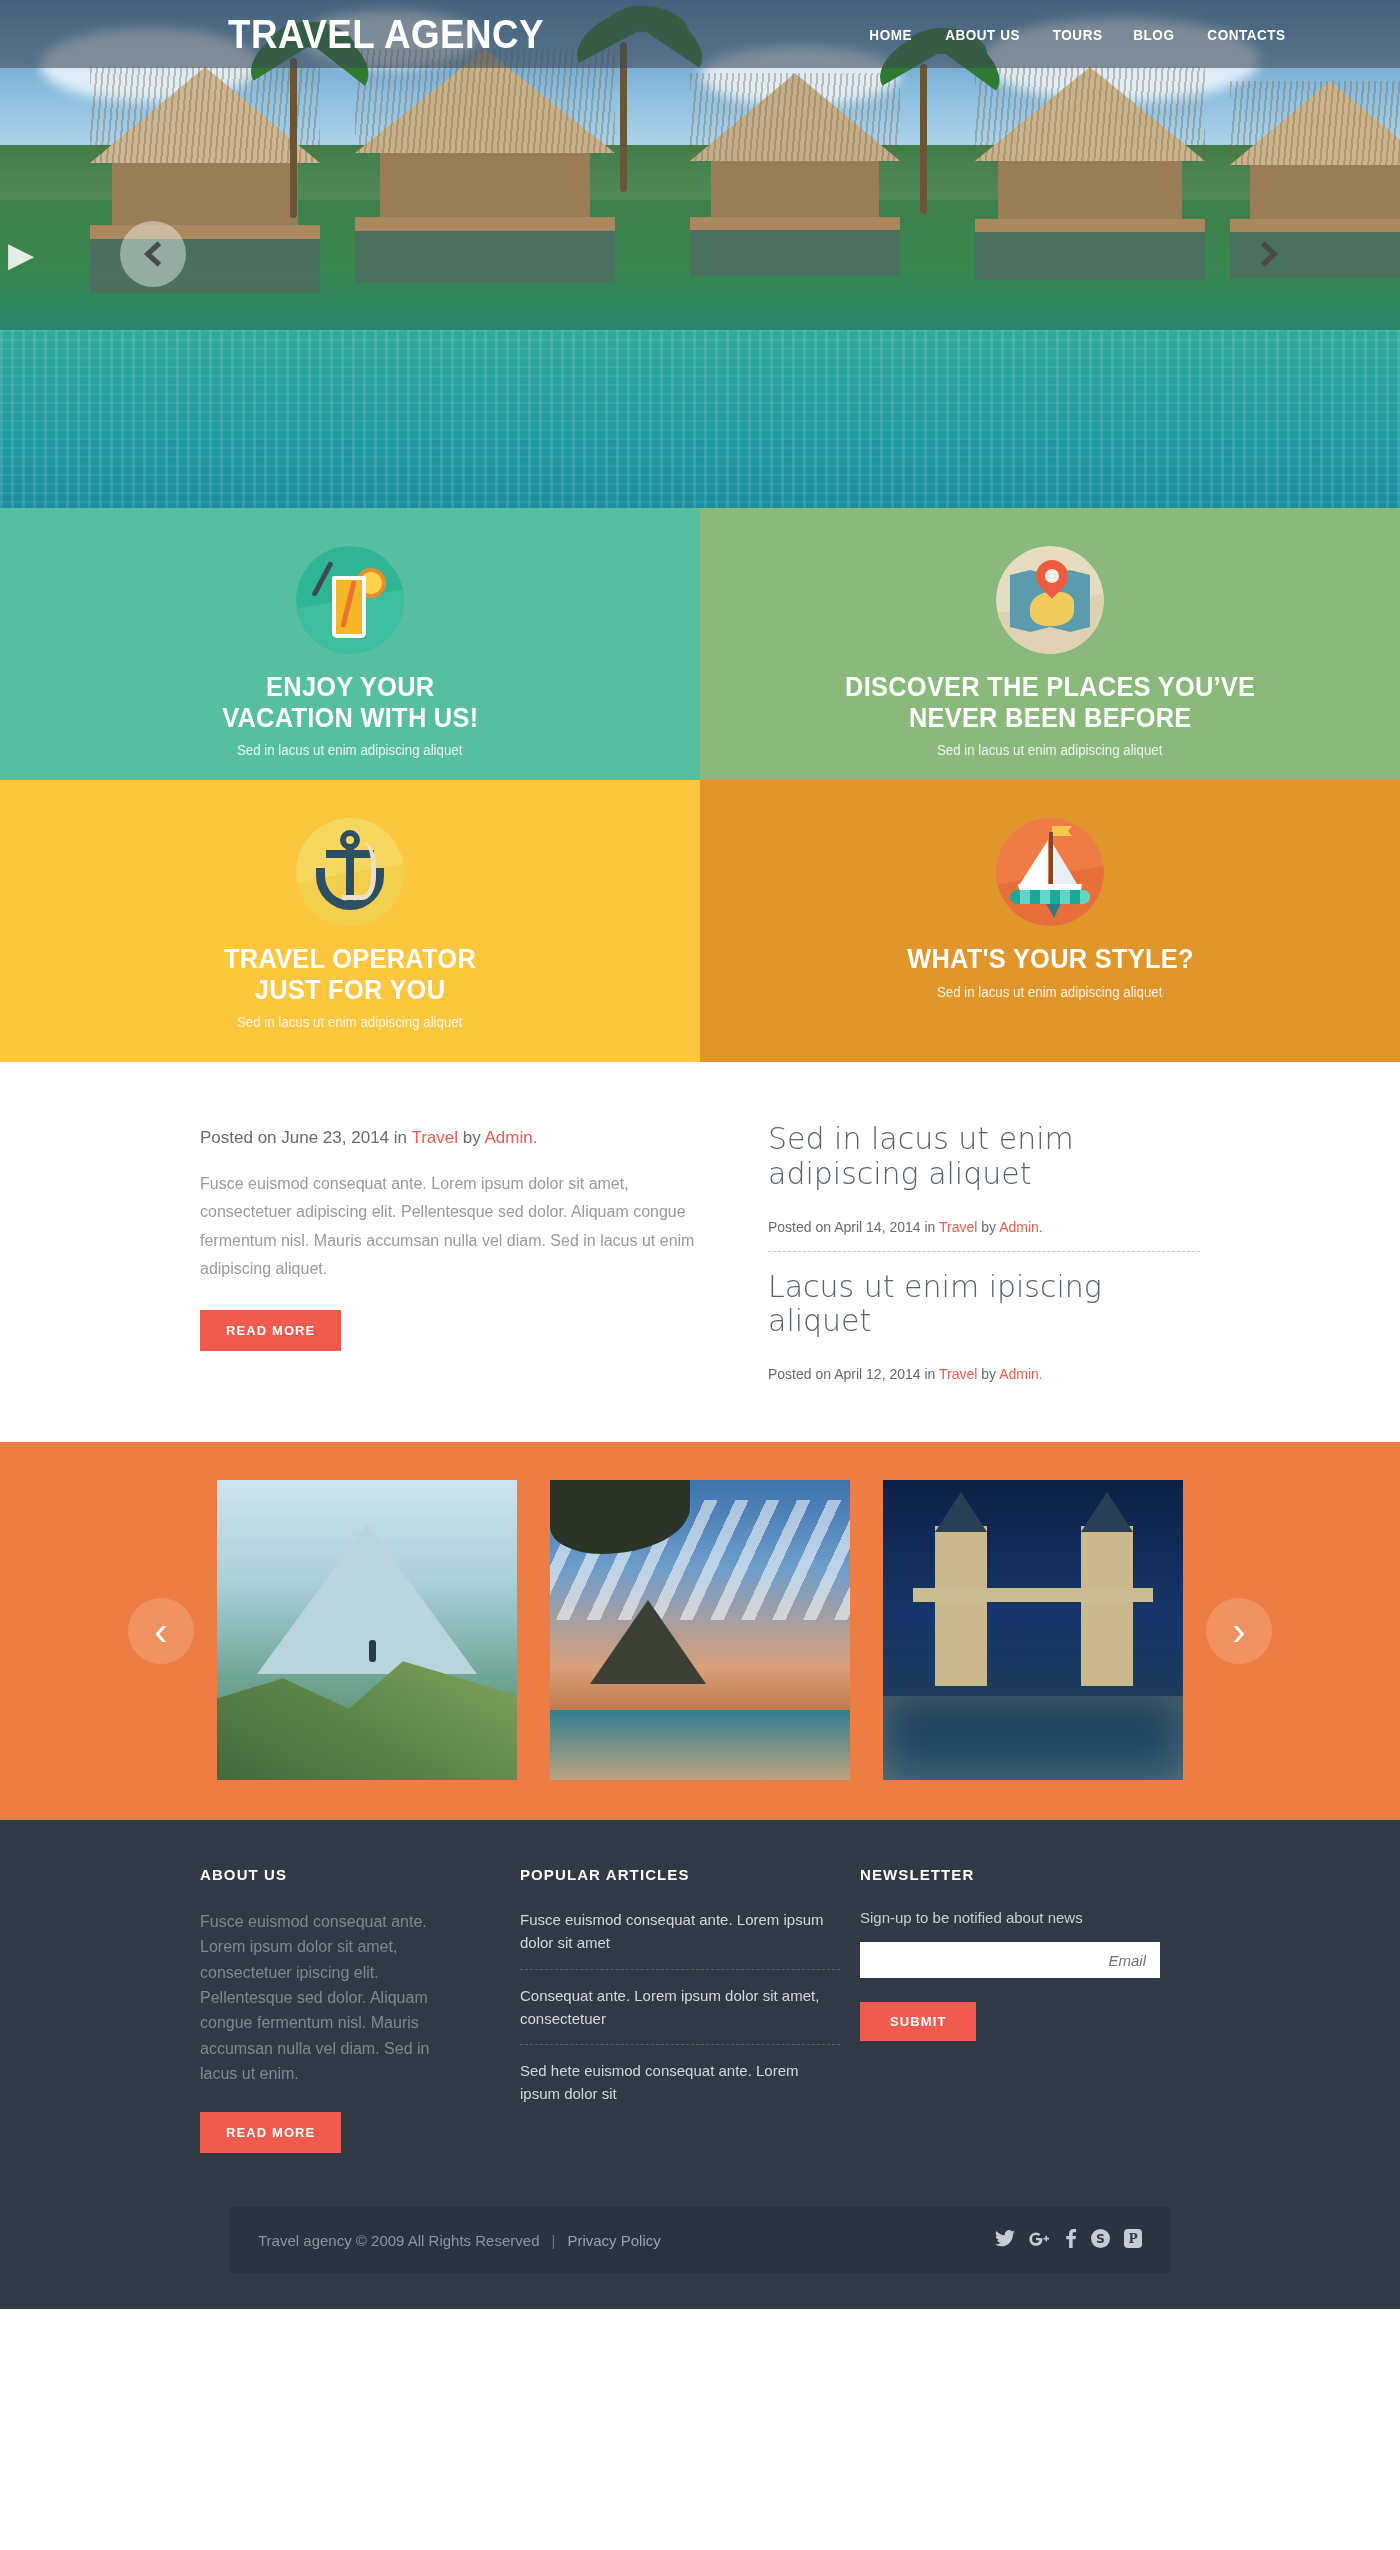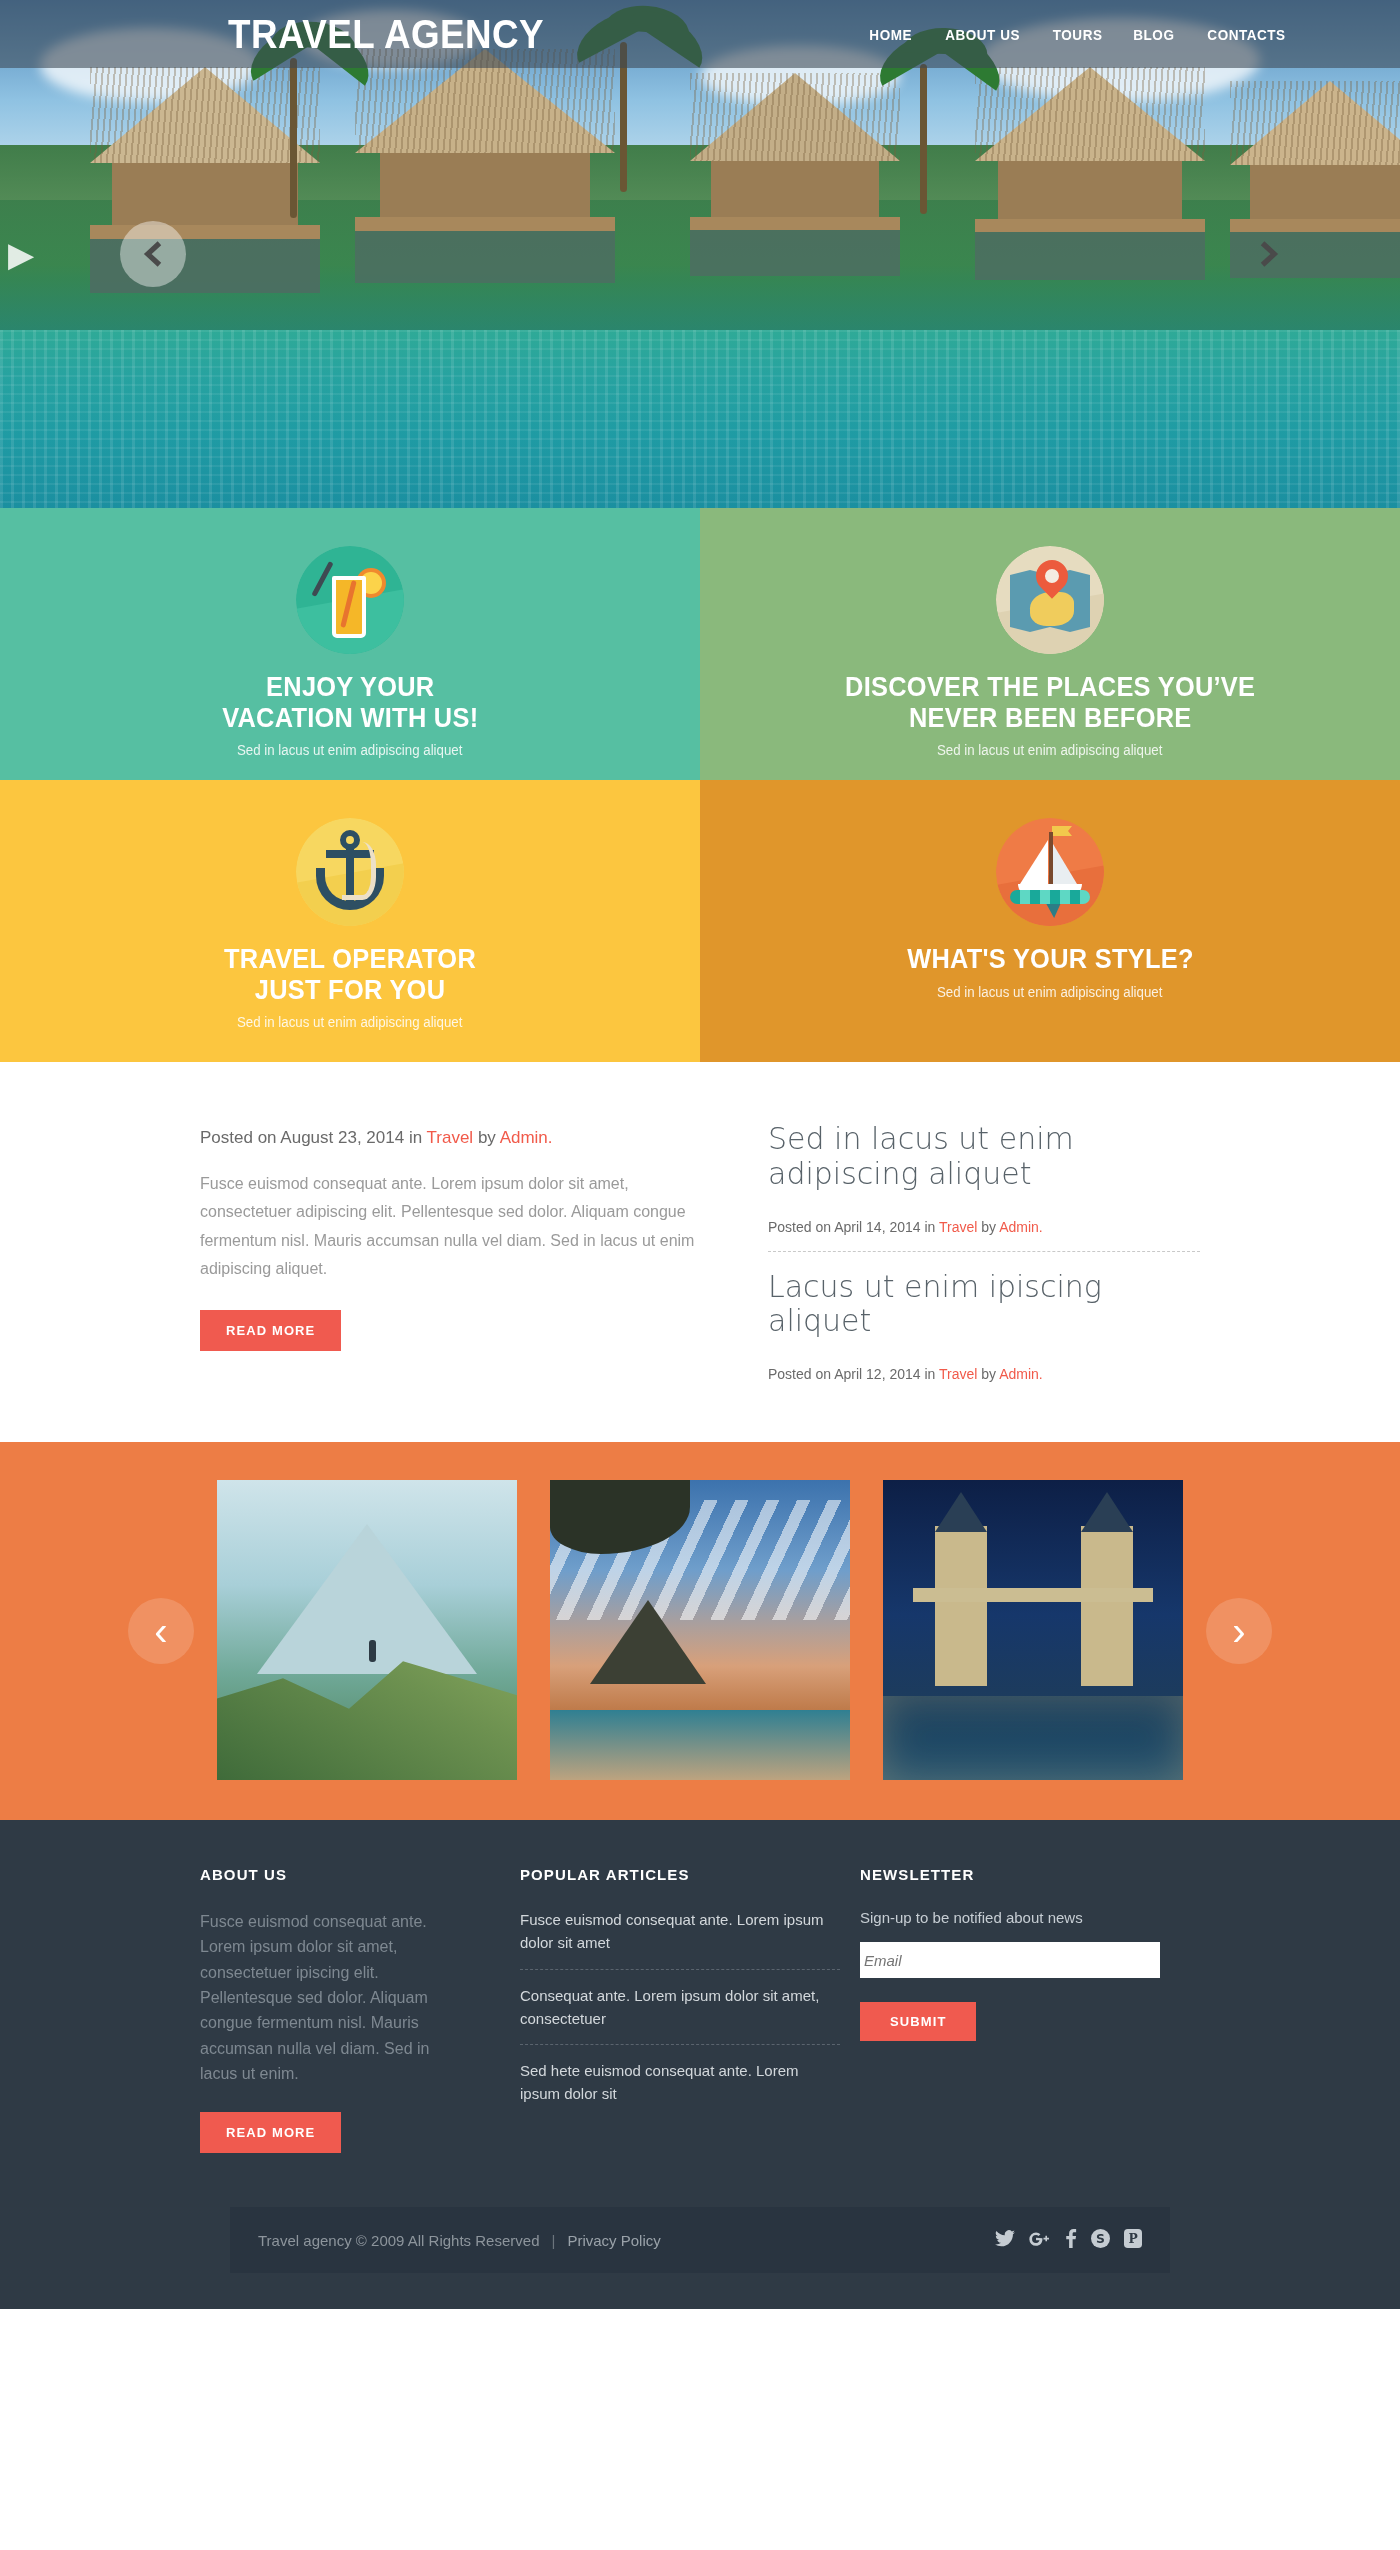--- a/index.html
+++ b/index.html
@@ -251,22 +251,23 @@
     color:#ffffff; font-size:15px; font-weight:bold; letter-spacing:1.1px;
     margin-bottom:26px;
     font-family:"Liberation Sans Narrow","Liberation Sans",sans-serif;
   }
   .ftext { color:#7e8891; font-size:16px; line-height:1.58; }
   .fart { color:#d3d8dc; font-size:15px; line-height:1.52; padding-bottom:14px; }
   .fart + .fart { border-top:1px dashed #5a646e; padding-top:15px; }
   .fnote { color:#c7ced4; font-size:15px; margin-bottom:16px; }
   .finput {
     width:300px; height:36px; background:#ffffff; border:none; outline:none;
-    padding:0 4px; font-size:15px; font-style:italic; color:#3b3b3b;
+    padding:0 14px; font-size:15px; font-style:italic; color:#3b3b3b;
     font-family:"Liberation Sans", sans-serif;
+    text-align:right;
   }
   .fsubmit {
     display:inline-block; background:#f05a4f; color:#ffffff; font-weight:bold;
     font-size:13px; letter-spacing:1.1px; padding:12px 30px; margin-top:24px;
     border:none; cursor:pointer;
   }
 
   .copybar {
     width:940px; margin:54px auto 0 auto; background:#293440;
     height:66px; display:flex; align-items:center; padding:0 28px;
@@ -451,21 +452,21 @@
     <div class="feat-sub">Sed in lacus ut enim adipiscing aliquet</div>
   </div>
 
 </div>
 
 <div class="main">
   <div class="main-inner">
 
     <div class="col-left">
       <div class="post-meta">
-        <span>Posted on August 23, 2014 in </span><span class="lnk">Travel</span><span>  by </span><span class="lnk">Admin.</span>
+        <span>Posted on June 23, 2014 in </span><span class="lnk">Travel</span><span>  by </span><span class="lnk">Admin.</span>
       </div>
       <div class="post-body">Fusce euismod consequat ante. Lorem ipsum dolor sit amet, consectetuer adipiscing elit. Pellentesque sed dolor. Aliquam congue fermentum nisl. Mauris accumsan nulla vel diam. Sed in lacus ut enim adipiscing aliquet.</div>
       <button class="btn-red">READ MORE</button>
     </div>
 
     <div class="col-right">
 
       <div class="side-post">
         <div class="side-title">Sed in lacus ut enim adipiscing aliquet</div>
         <div class="side-meta">

